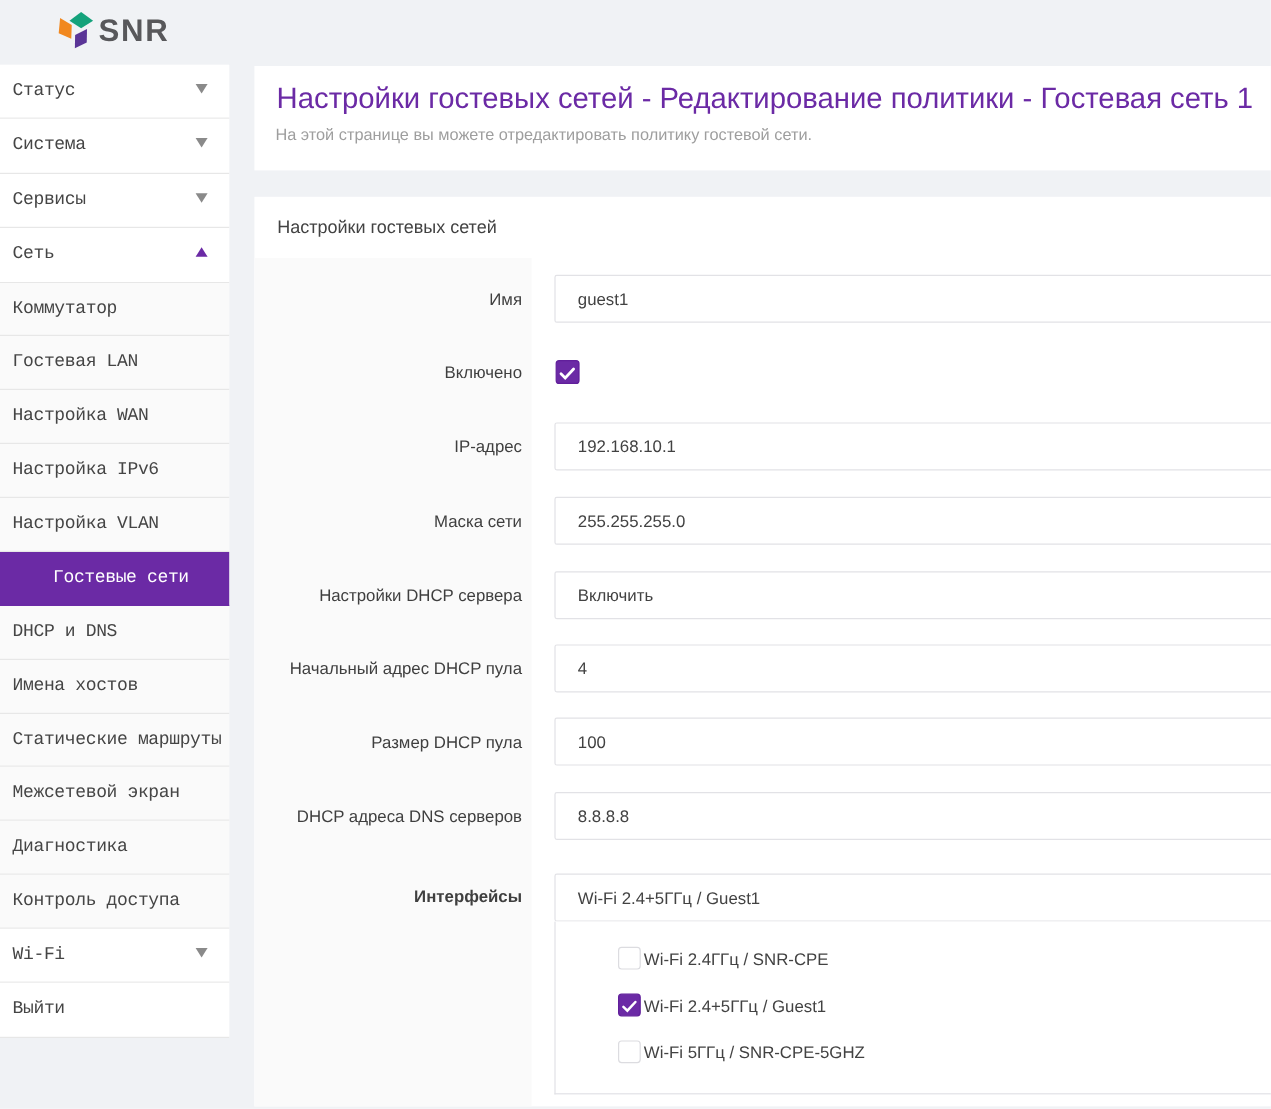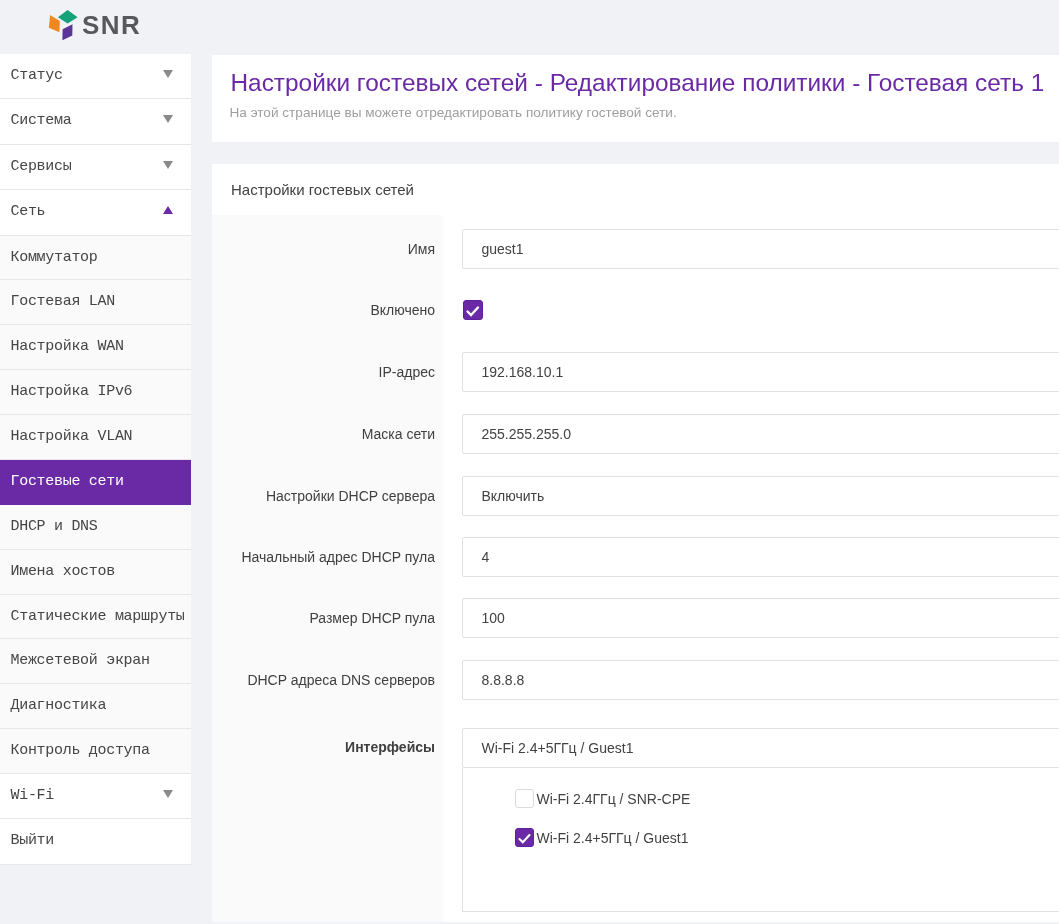--- a/index.html
+++ b/index.html
@@ -19,21 +19,21 @@
   background:#fff;
   font-family:Liberation Mono, monospace;
 }
 .sb-item {
   height:45.4px; line-height:44.5px; padding-left:10.5px; letter-spacing:-0.3px;
   border-bottom:1px solid #e7e7e7;
   font-size:15px; color:#454545;
   position:relative; background:#fff;
 }
 .sb-item.sub { background:#fafafa; height:44.8px; line-height:44px; }
-.sb-item.active { background:#6b2aa5; color:#fff; border-bottom:1px solid #6b2aa5; }
+.sb-item.active { background:#6b2aa5; color:#fff; border-bottom:1px solid #6b2aa5;text-align:center; }
 .sb-item .arr {
   position:absolute; right:18px; top:16px;
   width:0; height:0;
   border-left:5.5px solid transparent; border-right:5.5px solid transparent;
   border-top:8px solid #8a8a8a;
 }
 .sb-item .arr.up {
   border-top:none; border-bottom:8px solid #6b2aa5;
 }
 
@@ -176,17 +176,21 @@
             <span class="txt">Wi-Fi 2.4ГГц / SNR-CPE</span>
         </div>
         <div class="ifrow" style="top:60px;">
           <span class="cb2 ck">
               <svg width="15" height="15" viewBox="0 0 15 15">
                 <path d="M2.5 8 L5.8 11.2 L12.5 4" stroke="#fff" stroke-width="2.1" fill="none" stroke-linecap="round"></path>
               </svg>
             </span>
             <span class="txt">Wi-Fi 2.4+5ГГц / Guest1</span>
         </div>
+        <div class="ifrow" style="top:99px;">
+          <span class="cb2"></span>
+            <span class="txt">Wi-Fi 5ГГц / SNR-CPE-5GHZ</span>
+        </div>
       </div>
     </div>
 
   </div>
 </div>
 
 </body></html>

